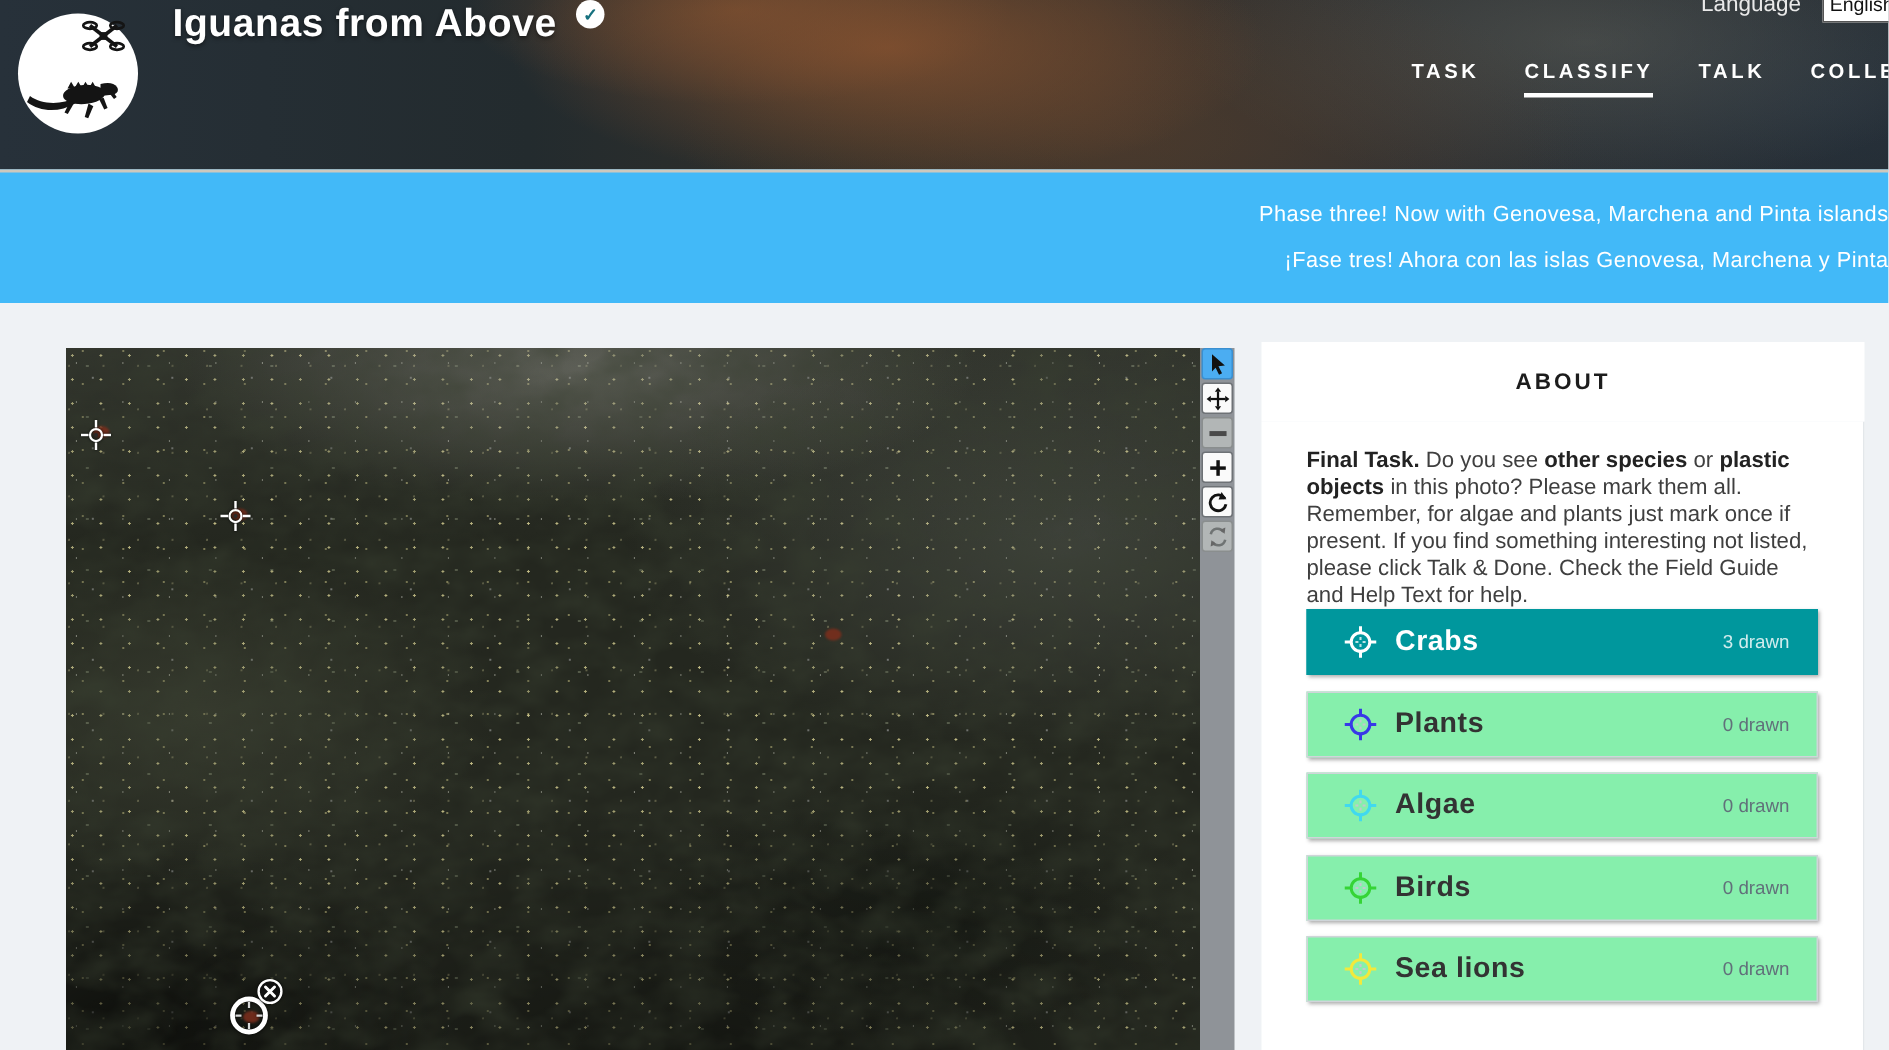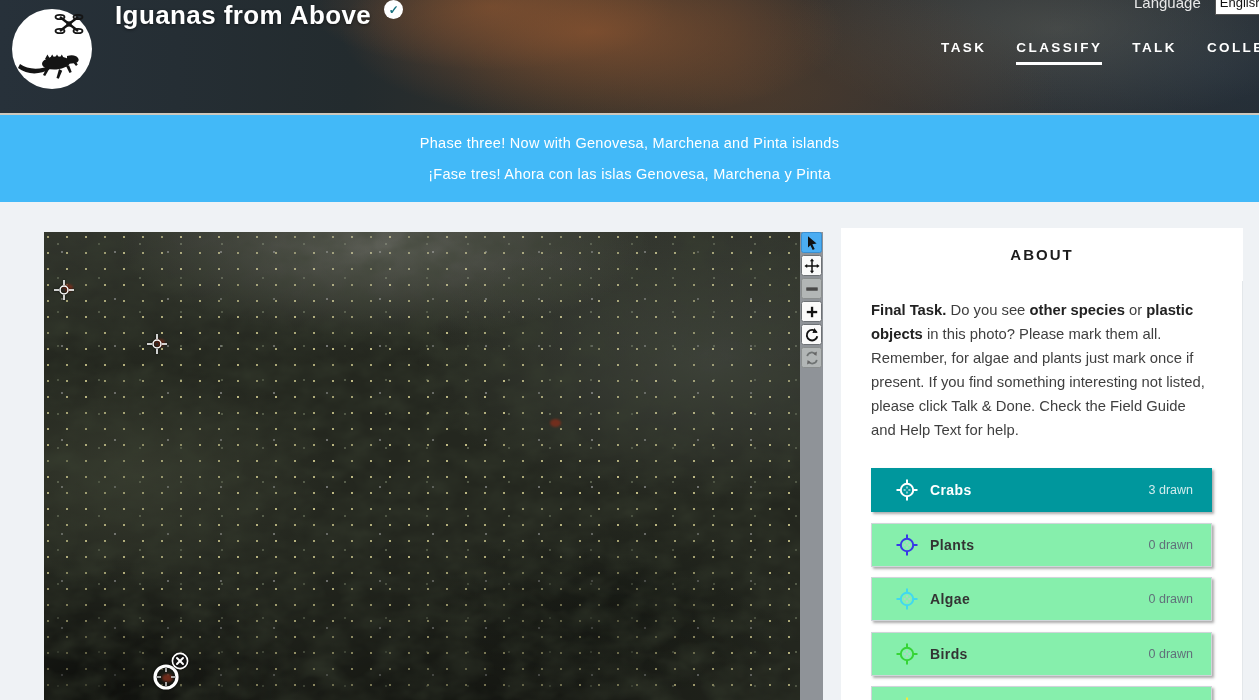--- a/index.html
+++ b/index.html
@@ -29,21 +29,21 @@
   .lang-select { width:86px; height:26px; font-size:13px; border:1px solid #555; background:#fff; color:#111; }
   .main-nav { position:absolute; left:941px; top:40px; display:flex; gap:30px; }
   .main-nav a { position:relative; color:#fff; text-decoration:none; font-size:13.5px;
     font-weight:700; letter-spacing:2.4px; cursor:pointer; }
   .main-nav a.active::after { content:""; position:absolute; left:0; right:0; bottom:-10px;
     height:3px; background:#fff; }
 
   
   .announce { position:absolute; left:0; top:113px; width:1259px; height:89px;
     background:#42b9f8; border-top:2px solid #cdc8bd; display:flex; flex-direction:column;
-    align-items:center; justify-content:center; gap:15px; }
+    align-items:flex-end; justify-content:center; gap:15px; }
   .announce div { color:#fff; font-size:14.5px; letter-spacing:.3px; }
 
   
   .photo { position:absolute; left:44px; top:232px; width:756px; height:468px; overflow:hidden;
     background-color:#24271f;
     background-image:
       radial-gradient(1.7px 1.3px at 4px 5px,  rgba(222,214,150,.85) 55%, transparent 56%),
       radial-gradient(1.3px 1.1px at 11px 2px, rgba(200,192,130,.6) 55%, transparent 56%),
       radial-gradient(1.1px 1px  at 7px 10px,  rgba(240,240,228,.5) 55%, transparent 56%),
       radial-gradient(2.1px 1.7px at 14px 12px,rgba(130,138,112,.55) 55%, transparent 56%),
@@ -82,29 +82,29 @@
 
   
   .panel { position:absolute; left:841px; top:228px; width:402px; height:472px; }
   .tabs { display:flex; height:53px; }
   .tab { flex:1; display:flex; align-items:center; justify-content:center; font-size:15px;
     font-weight:700; letter-spacing:2px; color:#1c1c1c; background:#eef1f4;
     border:1px solid #dde1e5; border-top:none; cursor:pointer; }
   .tab.active { background:#fff; border:none; }
   .panel-content { background:#fff; height:419px; padding:17px 31px 0 30px;
     border-right:1px solid #e3e7ea; }
-  .task-text { font-size:14.8px; line-height:24px; color:#3f3f3f; margin-bottom:26px; }
+  .task-text { font-size:14.8px; line-height:18px; color:#3f3f3f; }
   .task-text .bold { font-weight:700; color:#222; }
 
   .species-list { display:flex; flex-direction:column; }
   .sp { display:flex; align-items:center; width:341px; height:44px; margin-bottom:10.5px;
     background:#86efac; border:1px solid #cfd5d9; box-shadow:1.5px 1.5px 2.5px rgba(70,70,70,.45);
     padding:0 18px 0 24px; cursor:pointer; font-family:inherit; }
   .sp-icon { width:22px; height:22px; margin-right:12px; flex:none; }
-  .sp-label { font-size:14px; font-weight:600; color:#333; letter-spacing:.4px; }
+  .sp-label { font-size:19px; font-weight:600; color:#333; letter-spacing:.4px; }
   .sp-count { margin-left:auto; font-size:12.5px; color:#61707a;text-align:right; }
   .sp.active { background:#00979d; border-color:#00979d; }
   .sp.active .sp-label { color:#fff; }
   .sp.active .sp-count { color:rgba(255,255,255,.82); }
   .sp.active .inner line { stroke:rgba(255,255,255,.75); }
 </style>
 </head>
 <body>
 
 <div class="stage">

